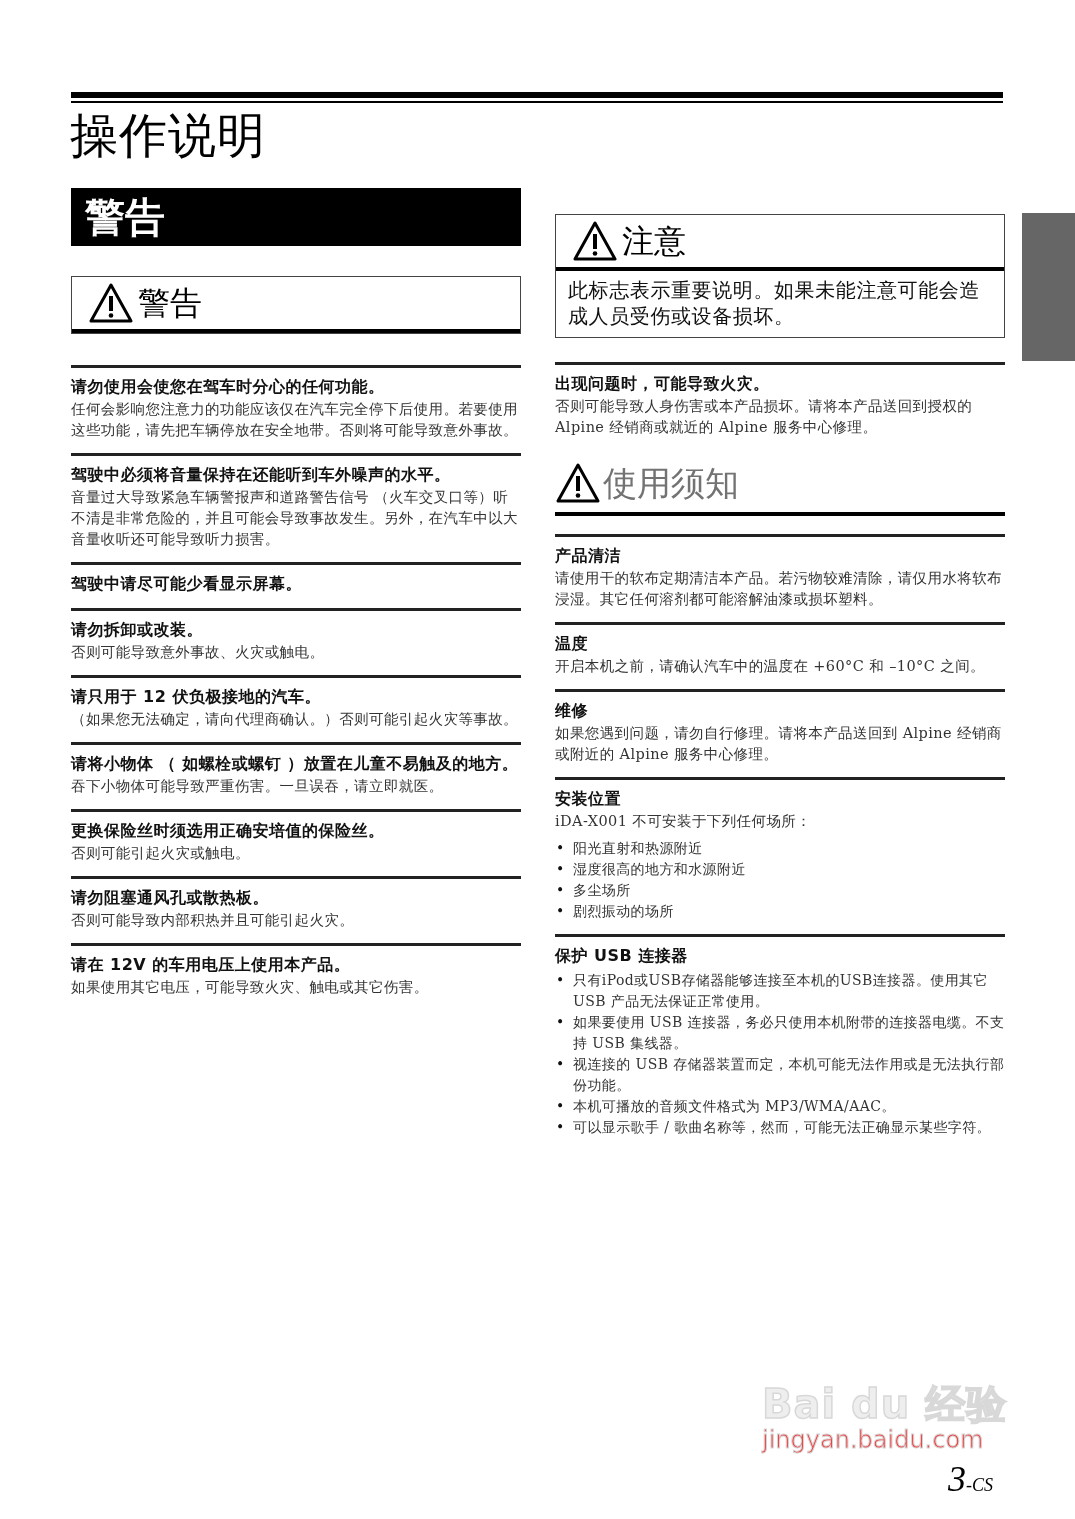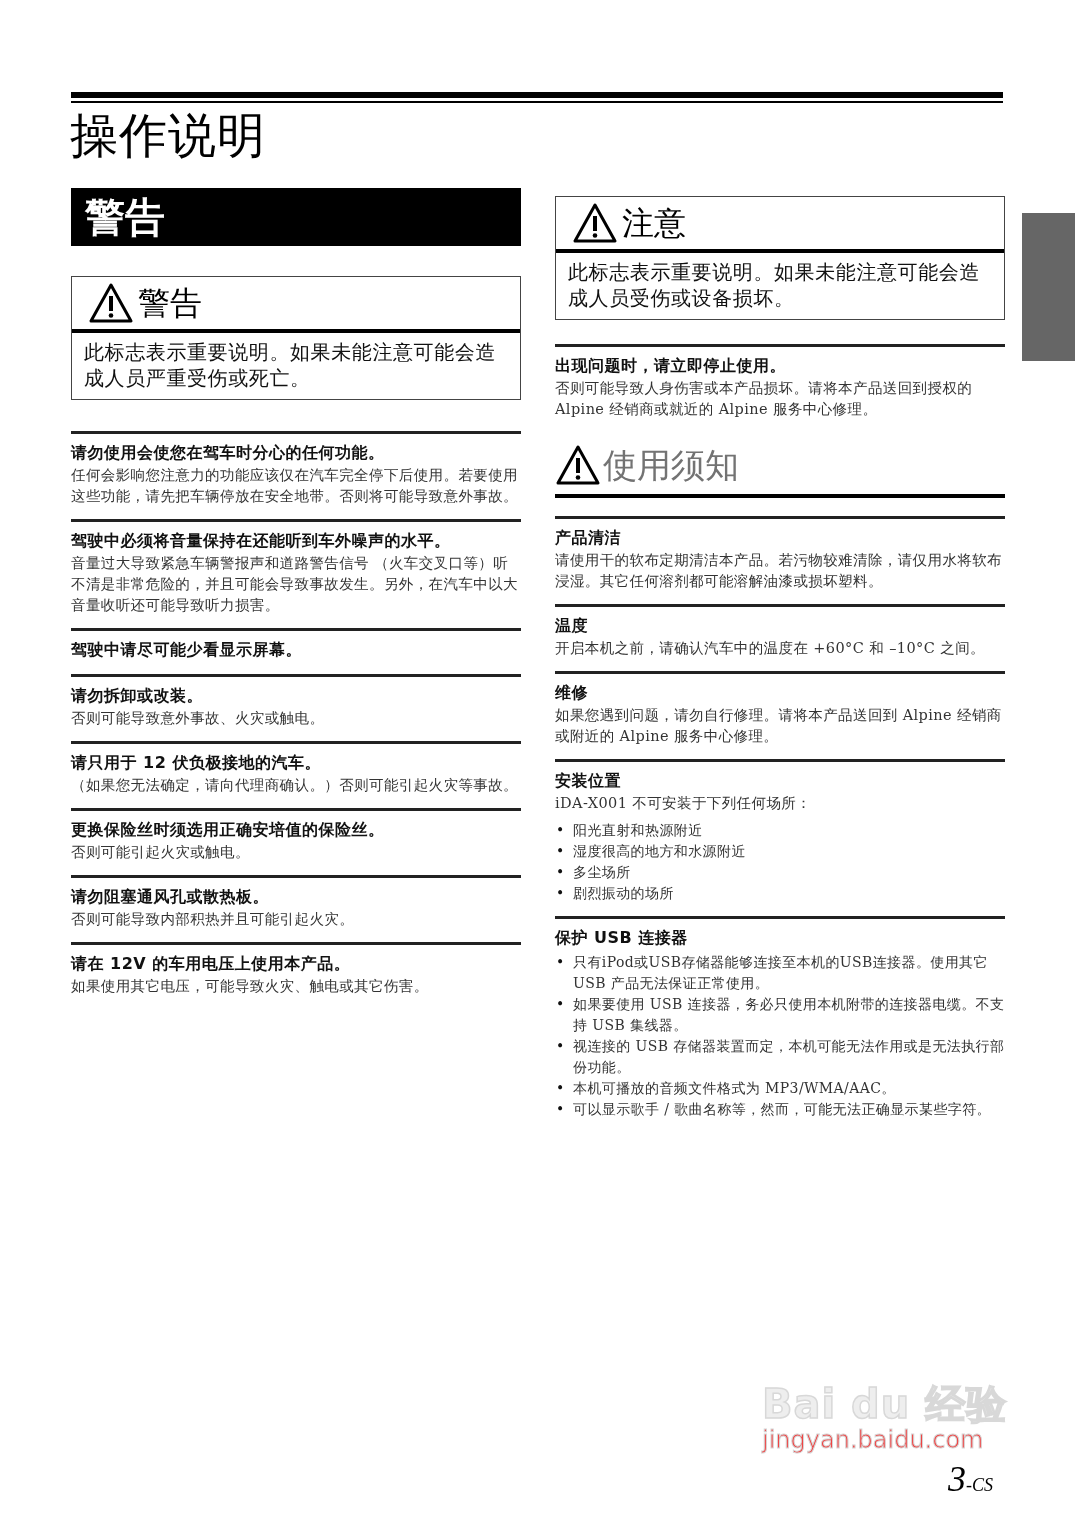--- a/index.html
+++ b/index.html
@@ -122,21 +122,20 @@
     <div class="notice-head">
       <span class="warn-icon">
         <svg viewBox="0 0 46 42">
             <path d="M23 3 L43 39 L3 39 Z" fill="none" stroke="#000" stroke-width="3" stroke-linejoin="round"></path>
             <rect x="21" y="14" width="4" height="15" fill="#000"></rect>
             <circle cx="23" cy="33.5" r="2.3" fill="#000"></circle>
           </svg>
       </span>
       <span class="title">警告</span>
     </div>
-    <div class="notice-body">此标志表示重要说明。如果未能注意可能会造成人员严重受伤或死亡。</div>
   </div>
 
   <div class="left-items">
     <div class="item">
       <div class="item-title">请勿使用会使您在驾车时分心的任何功能。</div>
       <div class="item-text">任何会影响您注意力的功能应该仅在汽车完全停下后使用。若要使用这些功能，请先把车辆停放在安全地带。否则将可能导致意外事故。</div>
     </div>
     <div class="item">
       <div class="item-title">驾驶中必须将音量保持在还能听到车外噪声的水平。</div>
       <div class="item-text">音量过大导致紧急车辆警报声和道路警告信号 （火车交叉口等）听不清是非常危险的，并且可能会导致事故发生。另外，在汽车中以大音量收听还可能导致听力损害。</div>
@@ -146,52 +145,56 @@
     </div>
     <div class="item">
       <div class="item-title">请勿拆卸或改装。</div>
       <div class="item-text">否则可能导致意外事故、火灾或触电。</div>
     </div>
     <div class="item">
       <div class="item-title">请只用于 12 伏负极接地的汽车。</div>
       <div class="item-text">（如果您无法确定，请向代理商确认。）否则可能引起火灾等事故。</div>
     </div>
     <div class="item">
+      <div class="item-title">请将小物体 （ 如螺栓或螺钉 ）放置在儿童不易触及的地方。</div>
+      <div class="item-text">吞下小物体可能导致严重伤害。一旦误吞，请立即就医。</div>
+    </div>
+    <div class="item">
       <div class="item-title">更换保险丝时须选用正确安培值的保险丝。</div>
       <div class="item-text">否则可能引起火灾或触电。</div>
     </div>
     <div class="item">
       <div class="item-title">请勿阻塞通风孔或散热板。</div>
       <div class="item-text">否则可能导致内部积热并且可能引起火灾。</div>
     </div>
     <div class="item">
       <div class="item-title">请在 12V 的车用电压上使用本产品。</div>
       <div class="item-text">如果使用其它电压，可能导致火灾、触电或其它伤害。</div>
     </div>
   </div>
 </div>
 
 <div class="col-right">
-  <div class="notice-box" style="margin-top:0">
+  <div class="notice-box" style="margin-top:18px">
     <div class="notice-head">
       <span class="warn-icon">
         <svg viewBox="0 0 46 42">
             <path d="M23 3 L43 39 L3 39 Z" fill="none" stroke="#000" stroke-width="3" stroke-linejoin="round"></path>
             <rect x="21" y="14" width="4" height="15" fill="#000"></rect>
             <circle cx="23" cy="33.5" r="2.3" fill="#000"></circle>
           </svg>
       </span>
       <span class="title">注意</span>
     </div>
     <div class="notice-body">此标志表示重要说明。如果未能注意可能会造成人员受伤或设备损坏。</div>
   </div>
 
   <div class="right-items">
     <div class="item">
-      <div class="item-title">出现问题时，请立即停止使用。</div>
+      <div class="item-title">出现问题时，可能导致火灾。</div>
       <div class="item-text">否则可能导致人身伤害或本产品损坏。请将本产品送回到授权的 Alpine 经销商或就近的 Alpine 服务中心修理。</div>
     </div>
   </div>
 
   <div class="section-head">
     <span class="warn-icon">
       <svg viewBox="0 0 46 42">
           <path d="M23 3 L43 39 L3 39 Z" fill="none" stroke="#000" stroke-width="3" stroke-linejoin="round"></path>
           <rect x="21" y="14" width="4" height="15" fill="#000"></rect>
           <circle cx="23" cy="33.5" r="2.3" fill="#000"></circle>

